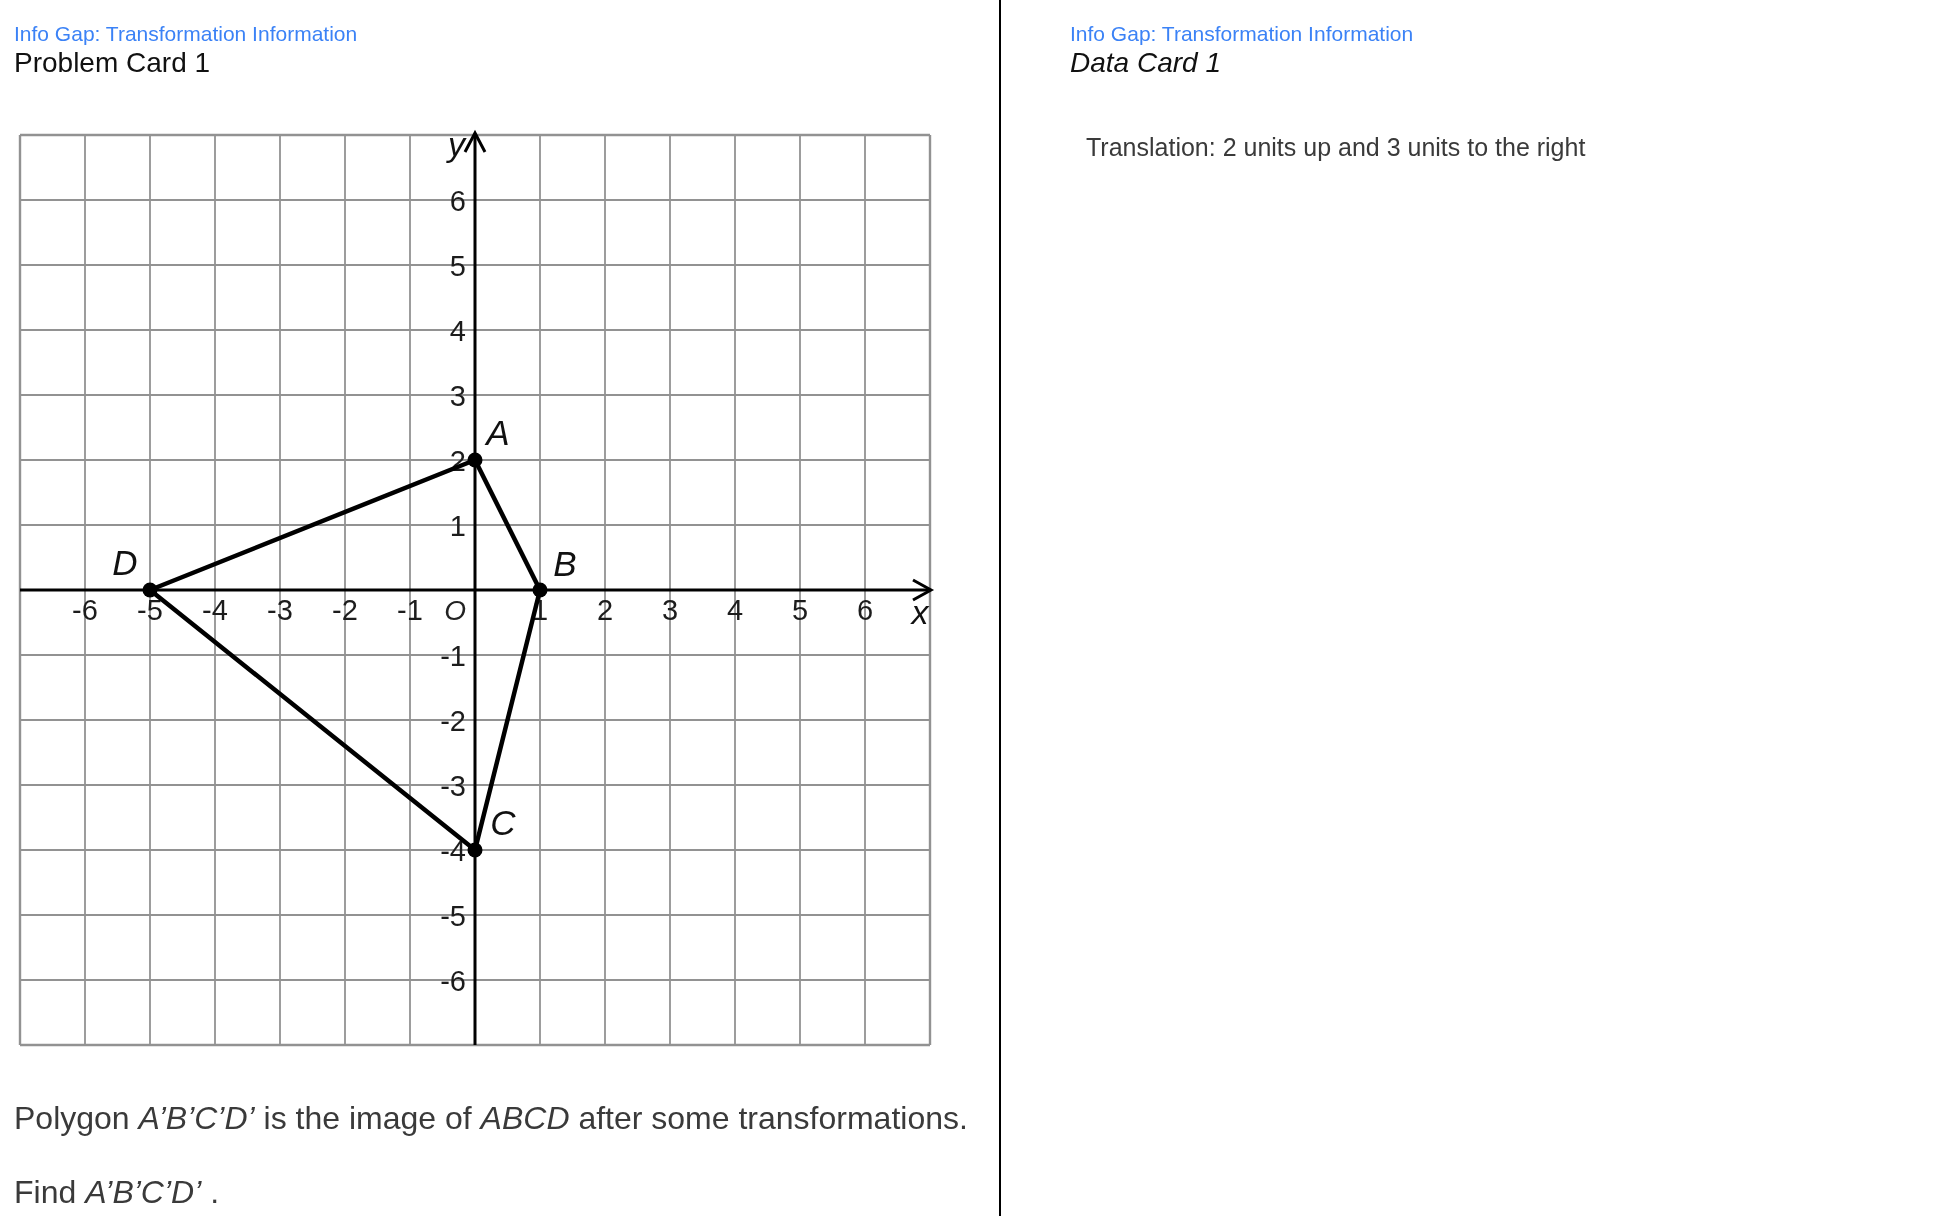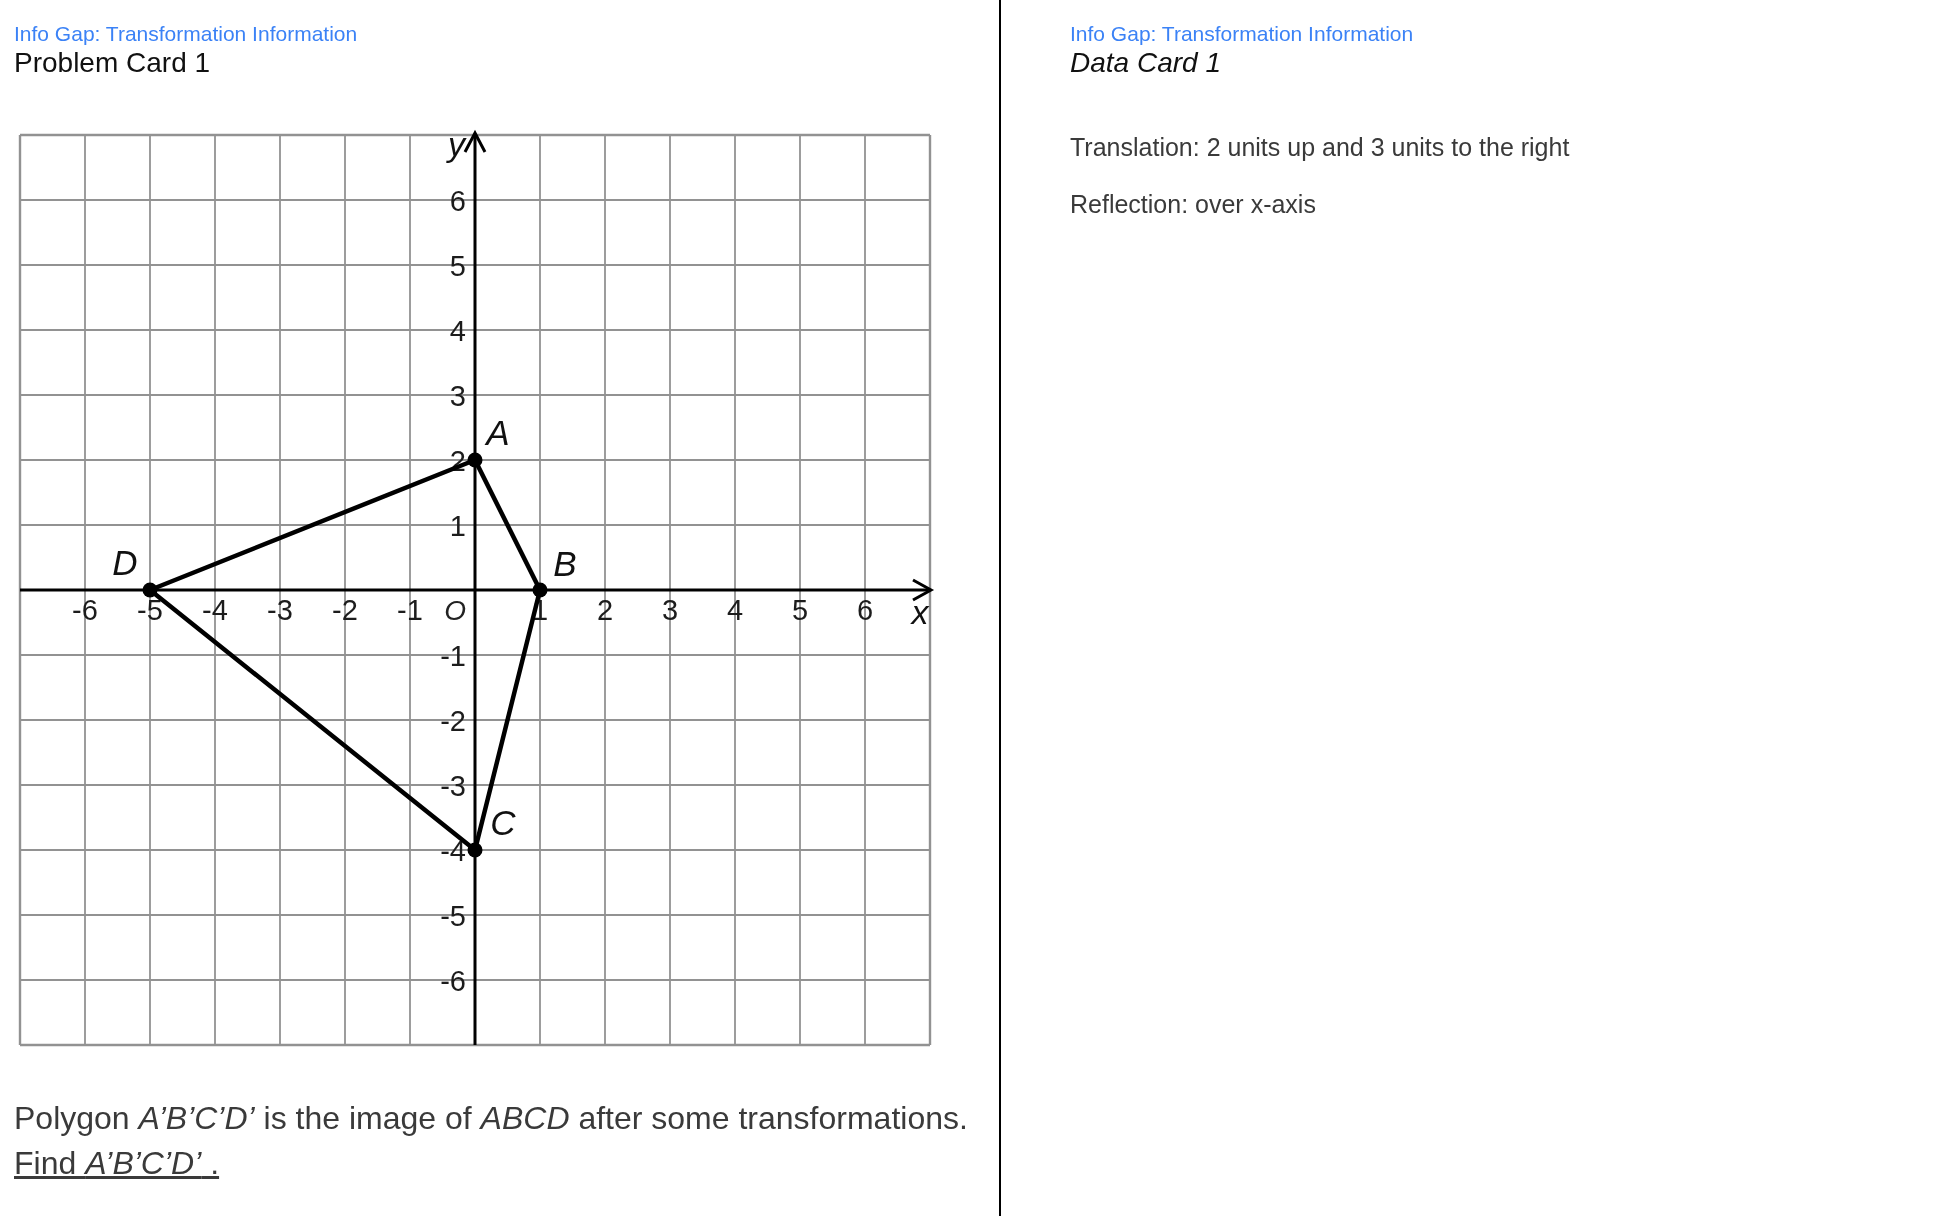--- a/index.html
+++ b/index.html
@@ -12,31 +12,31 @@
   }
   .card-title{
     position:absolute;font-size:28px;line-height:1.1;color:#111111;white-space:nowrap;
   }
   .left .kicker{left:14px;top:22px;}
   .left .card-title{left:14px;top:48px;}
   .right .kicker{left:1070px;top:22px;}
   .right .card-title{left:1070px;top:48px;font-style:italic;}
 
   #facts{position:absolute;left:1070px;top:131px;width:850px;}
-  .fact{font-size:25px;line-height:33px;color:#3a3a3a;margin:0 0 24px 0;white-space:nowrap;}
+  .fact{font-size:25px;line-height:33px;color:#3a3a3a;margin:0 0 24px 16px;white-space:nowrap;}
 
   #plane{position:absolute;left:0;top:100px;}
   .tick{font:29px "Liberation Sans","DejaVu Sans",sans-serif;fill:#1c1c1c;}
   .origin{font:italic 28px "Liberation Sans","DejaVu Sans",sans-serif;fill:#222222;}
   .axisletter{font:italic 34px "Liberation Sans","DejaVu Sans",sans-serif;fill:#111111;}
   .vertexlabel{font:italic 35px "Liberation Sans","DejaVu Sans",sans-serif;fill:#111111;}
 
   .statement{position:absolute;left:14px;font-size:32px;line-height:33px;color:#3a3a3a;white-space:nowrap;}
   #statement-line{top:1102px;}
-  #find-line{top:1147px;text-decoration:underline;}
+  #find-line{top:1176px;}
   .it{font-style:italic;}
 
   #divider{position:absolute;top:0;height:1216px;width:2px;background:#000000;}
 </style>
 </head>
 <body>
 
 <div class="left">
   <div class="kicker">Info Gap: Transformation Information</div>
   <div class="card-title">Problem Card 1</div>
@@ -122,15 +122,14 @@
   </div>
 </div>
 
 <div id="divider" style="left: 999px; background: rgb(0, 0, 0);"></div>
 
 <div class="right">
   <div class="kicker">Info Gap: Transformation Information</div>
   <div class="card-title">Data Card 1</div>
   <div id="facts">
     <div class="fact">Translation: 2 units up and 3 units to the right</div>
-    <div class="fact">Reflection: over x-axis</div>
   </div>
 </div>
 
 </body></html>

